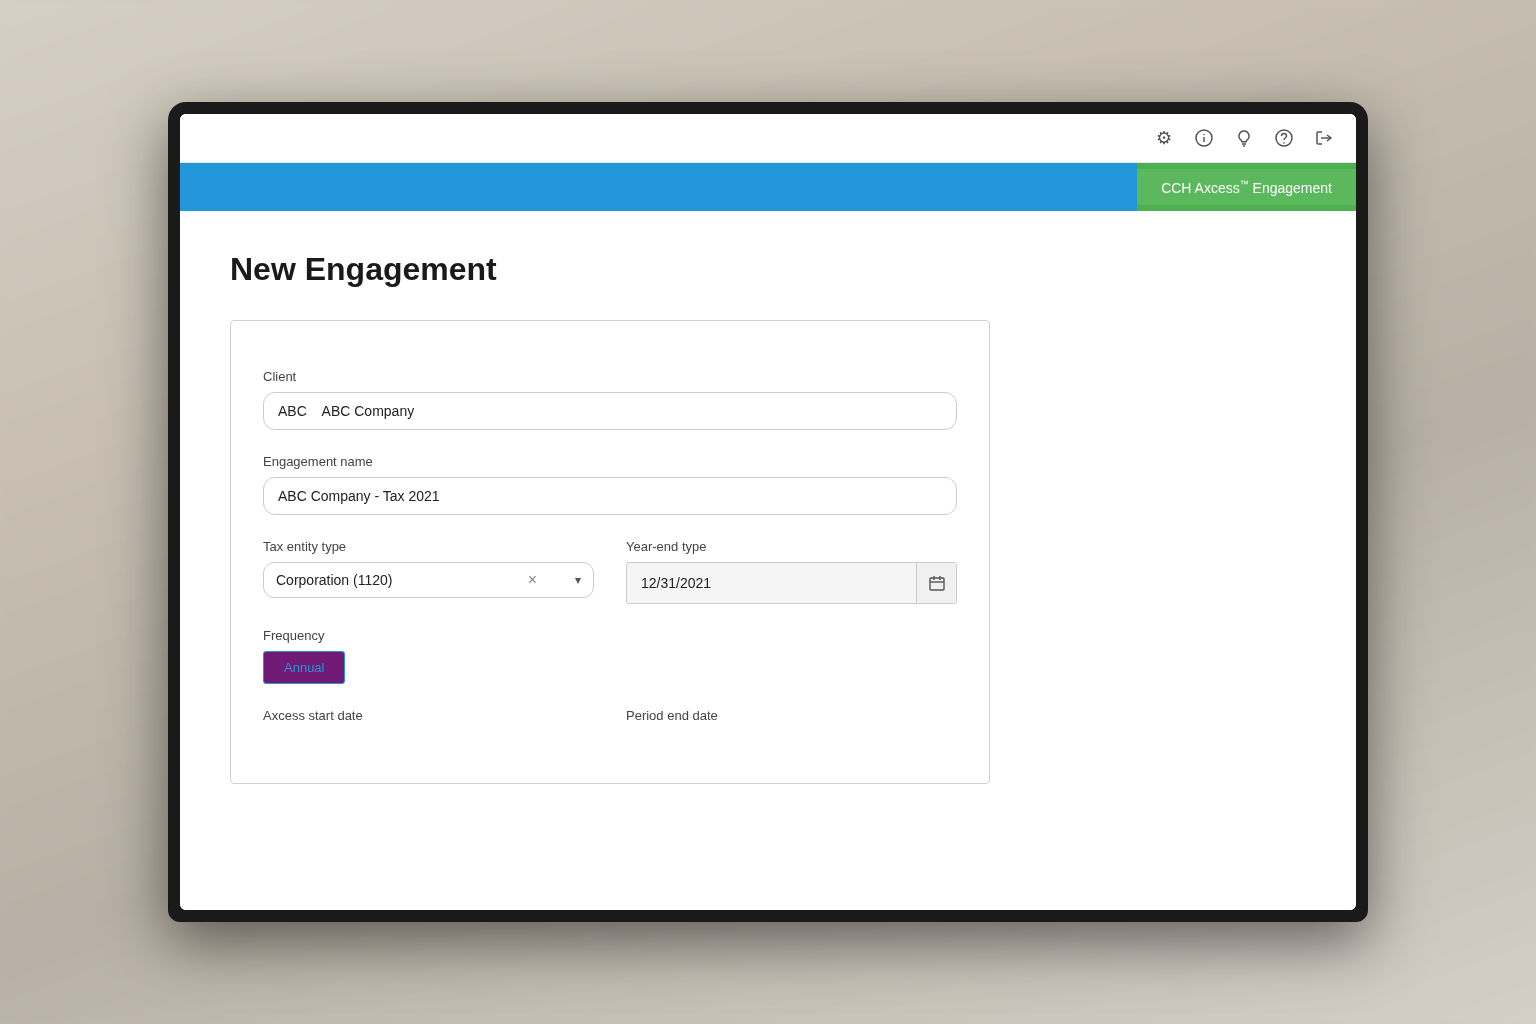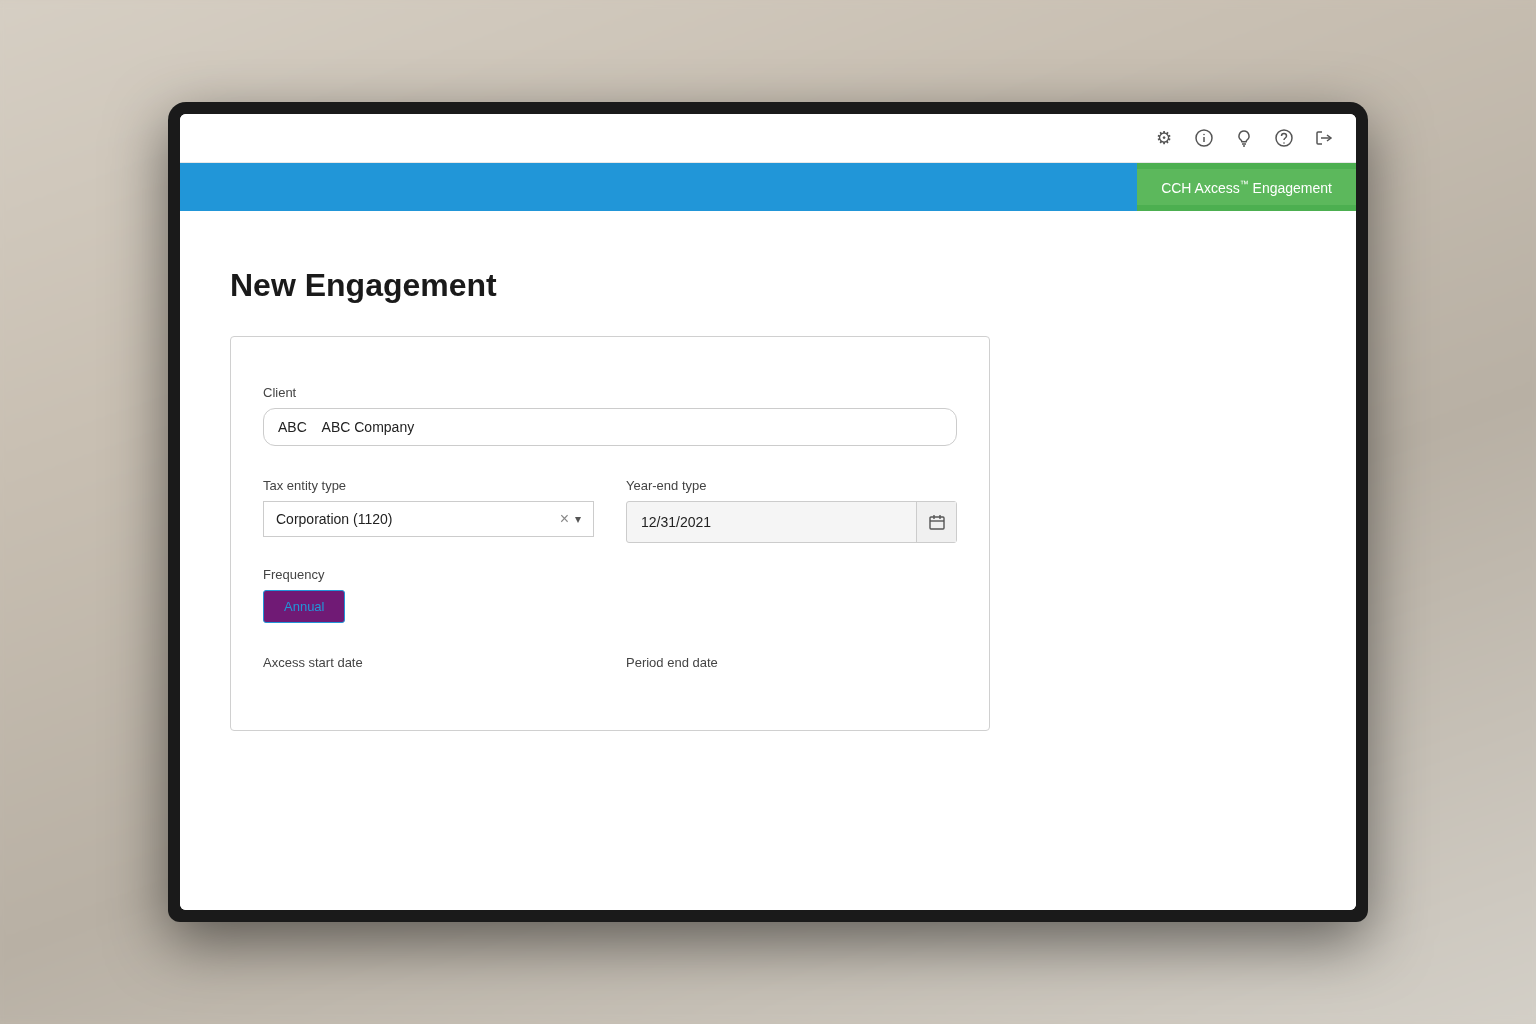--- a/index.html
+++ b/index.html
@@ -93,21 +93,21 @@
       padding: 0 24px;
       height: 36px;
       display: flex;
       align-items: center;
       white-space: nowrap;
     }
 
     
     .main-content {
       flex: 1;
-      padding: 56px 50px;
+      padding: 40px 50px;
       background: #ffffff;
       overflow-y: auto;
     }
 
     .page-title {
       font-size: 32px;
       font-weight: 700;
       color: #1a1a1a;
       margin-bottom: 32px;
     }
@@ -146,34 +146,34 @@
     }
 
     .form-row {
       display: flex;
       gap: 32px;
       margin-bottom: 24px;
     }
 
     .form-col {
       flex: 1;
-      margin-top: 8px;
     }
 
     
     .select-wrapper {
       position: relative;
       display: flex;
       align-items: center;
       border: 1px solid #ccc;
-      border-radius: 0;
+      border-radius: 11px;
       background: #fff;
       padding: 8px 12px;
       font-size: 14px;
       color: #222;
+      gap: 32px;
     }
 
     .select-value {
       flex: 1;
     }
 
     .select-clear {
       color: #888;
       cursor: pointer;
       font-size: 16px;
@@ -291,20 +291,24 @@
 
       <h1 class="page-title">New Engagement</h1>
 
       <div class="form-card">
 
         <div class="form-group">
           <label class="form-label">Client</label>
           <input class="form-input" type="text" value="ABC    ABC Company" style="">
         </div>
 
+        <div class="form-group">
+          <label class="form-label">Engagement name</label>
+          <input class="form-input" type="text" value="ABC Company - Tax 2021" style="">
+        </div>
 
         <div class="form-row">
           <div class="form-col">
             <label class="form-label">Tax entity type</label>
             <div class="select-wrapper">
               <span class="select-value">Corporation (1120)</span>
               <span class="select-clear">×</span>
               <span class="select-arrow">▾</span>
             </div>
           </div>

